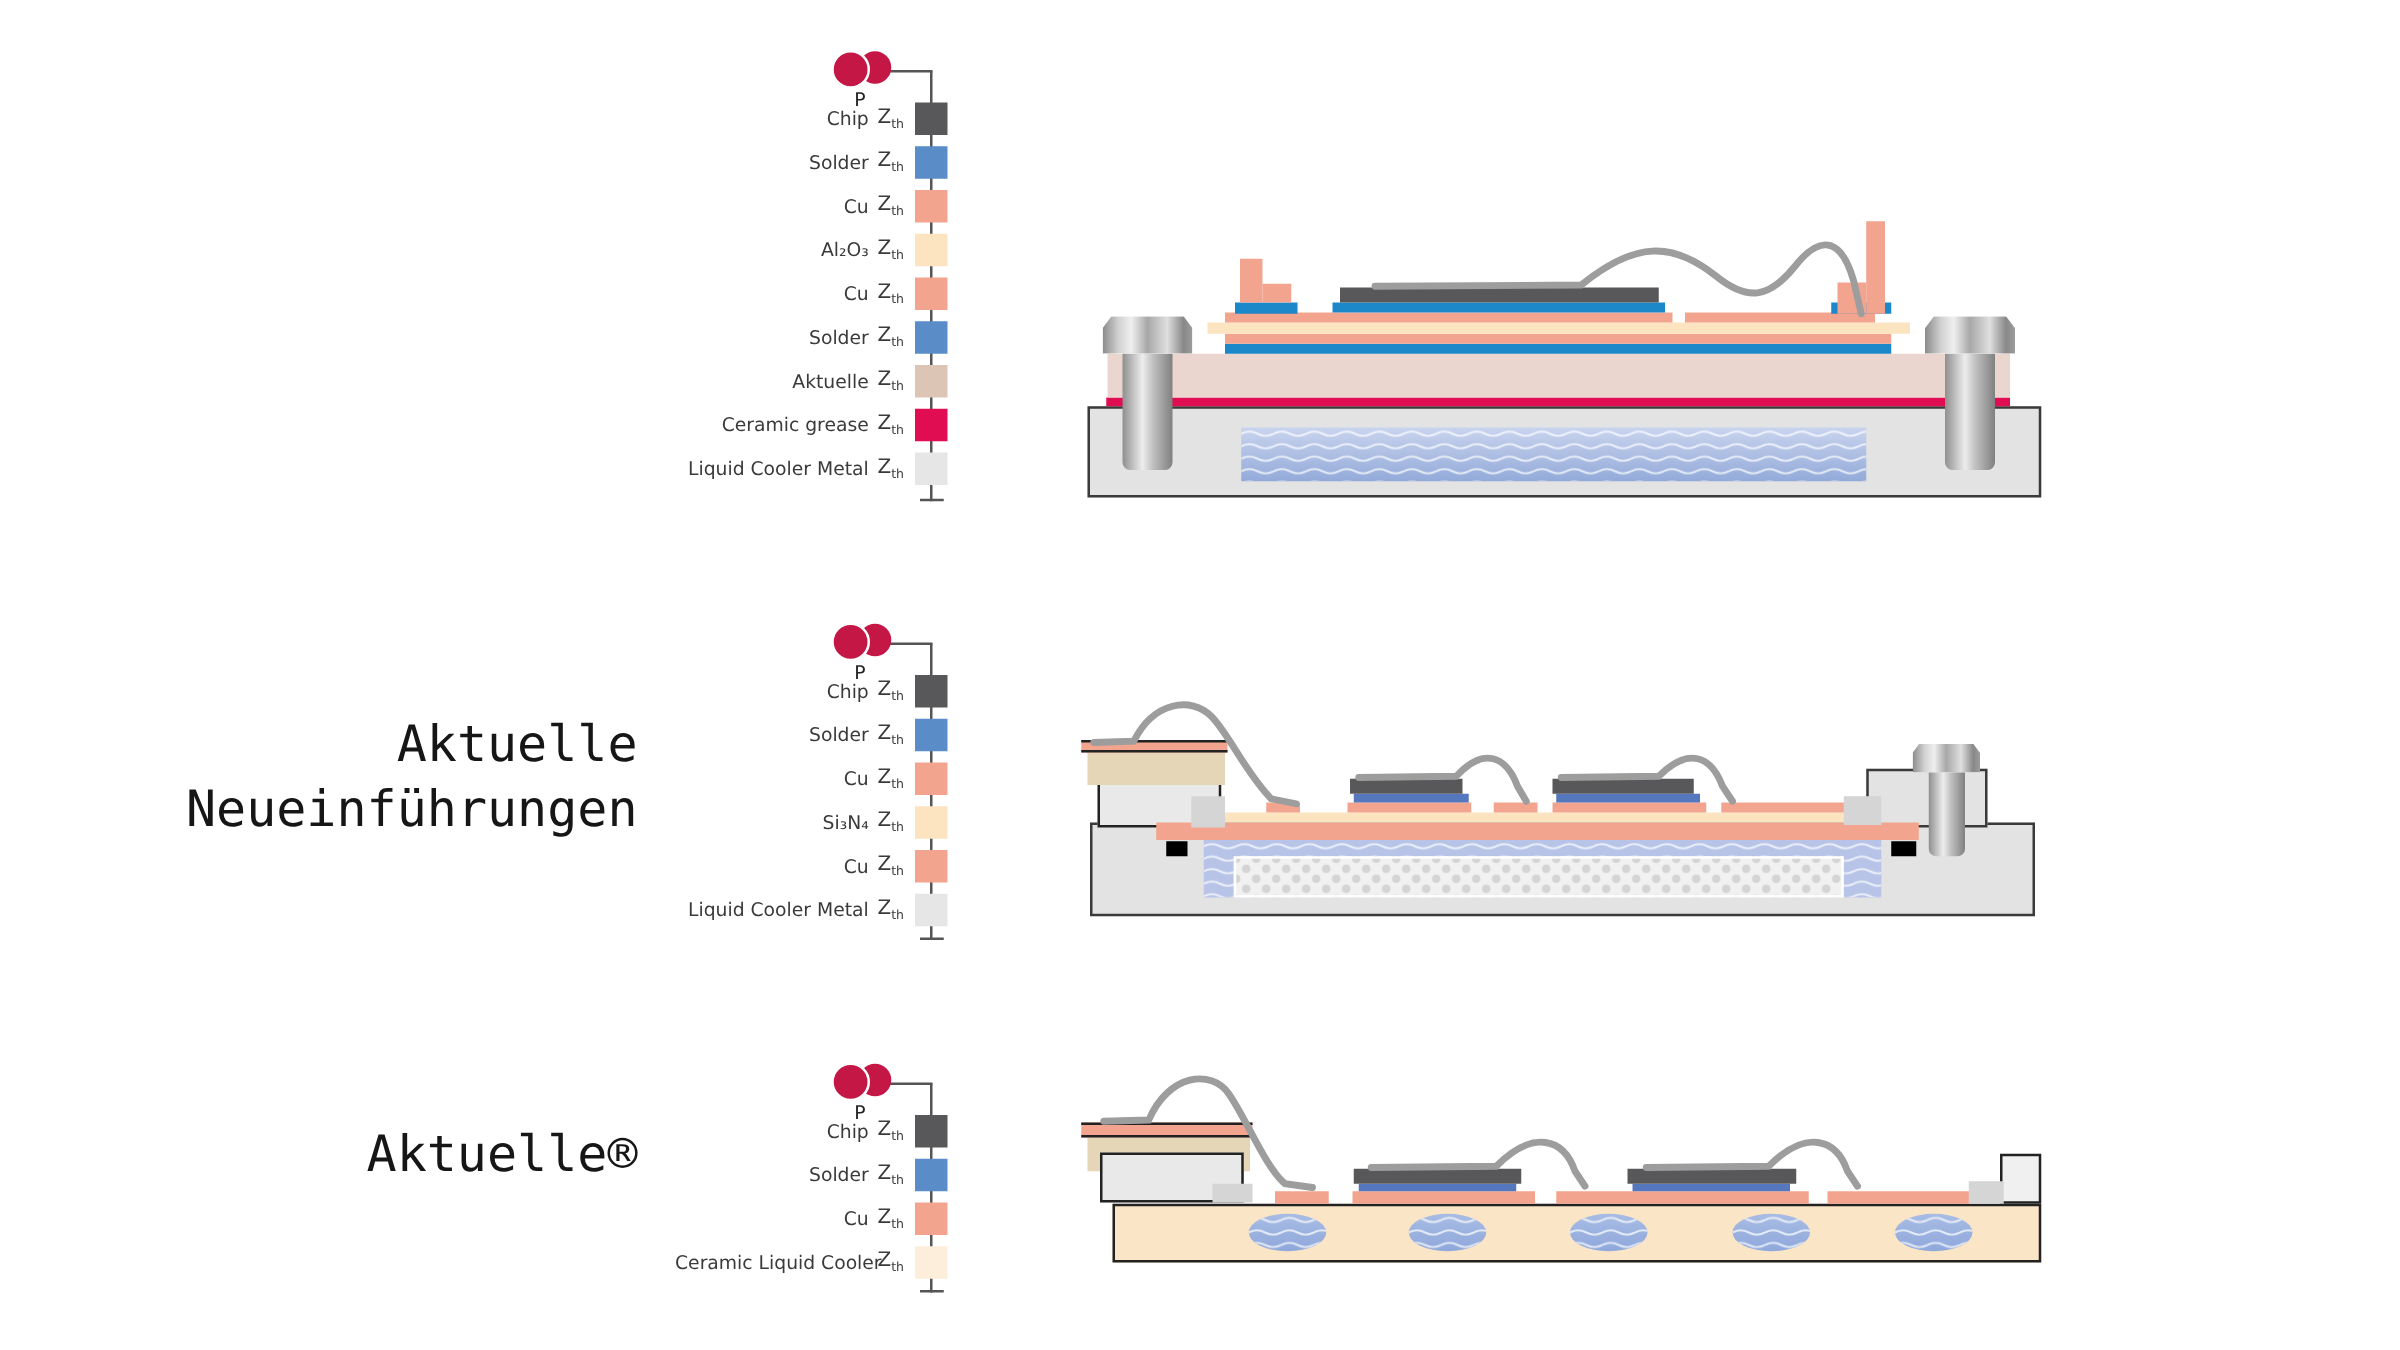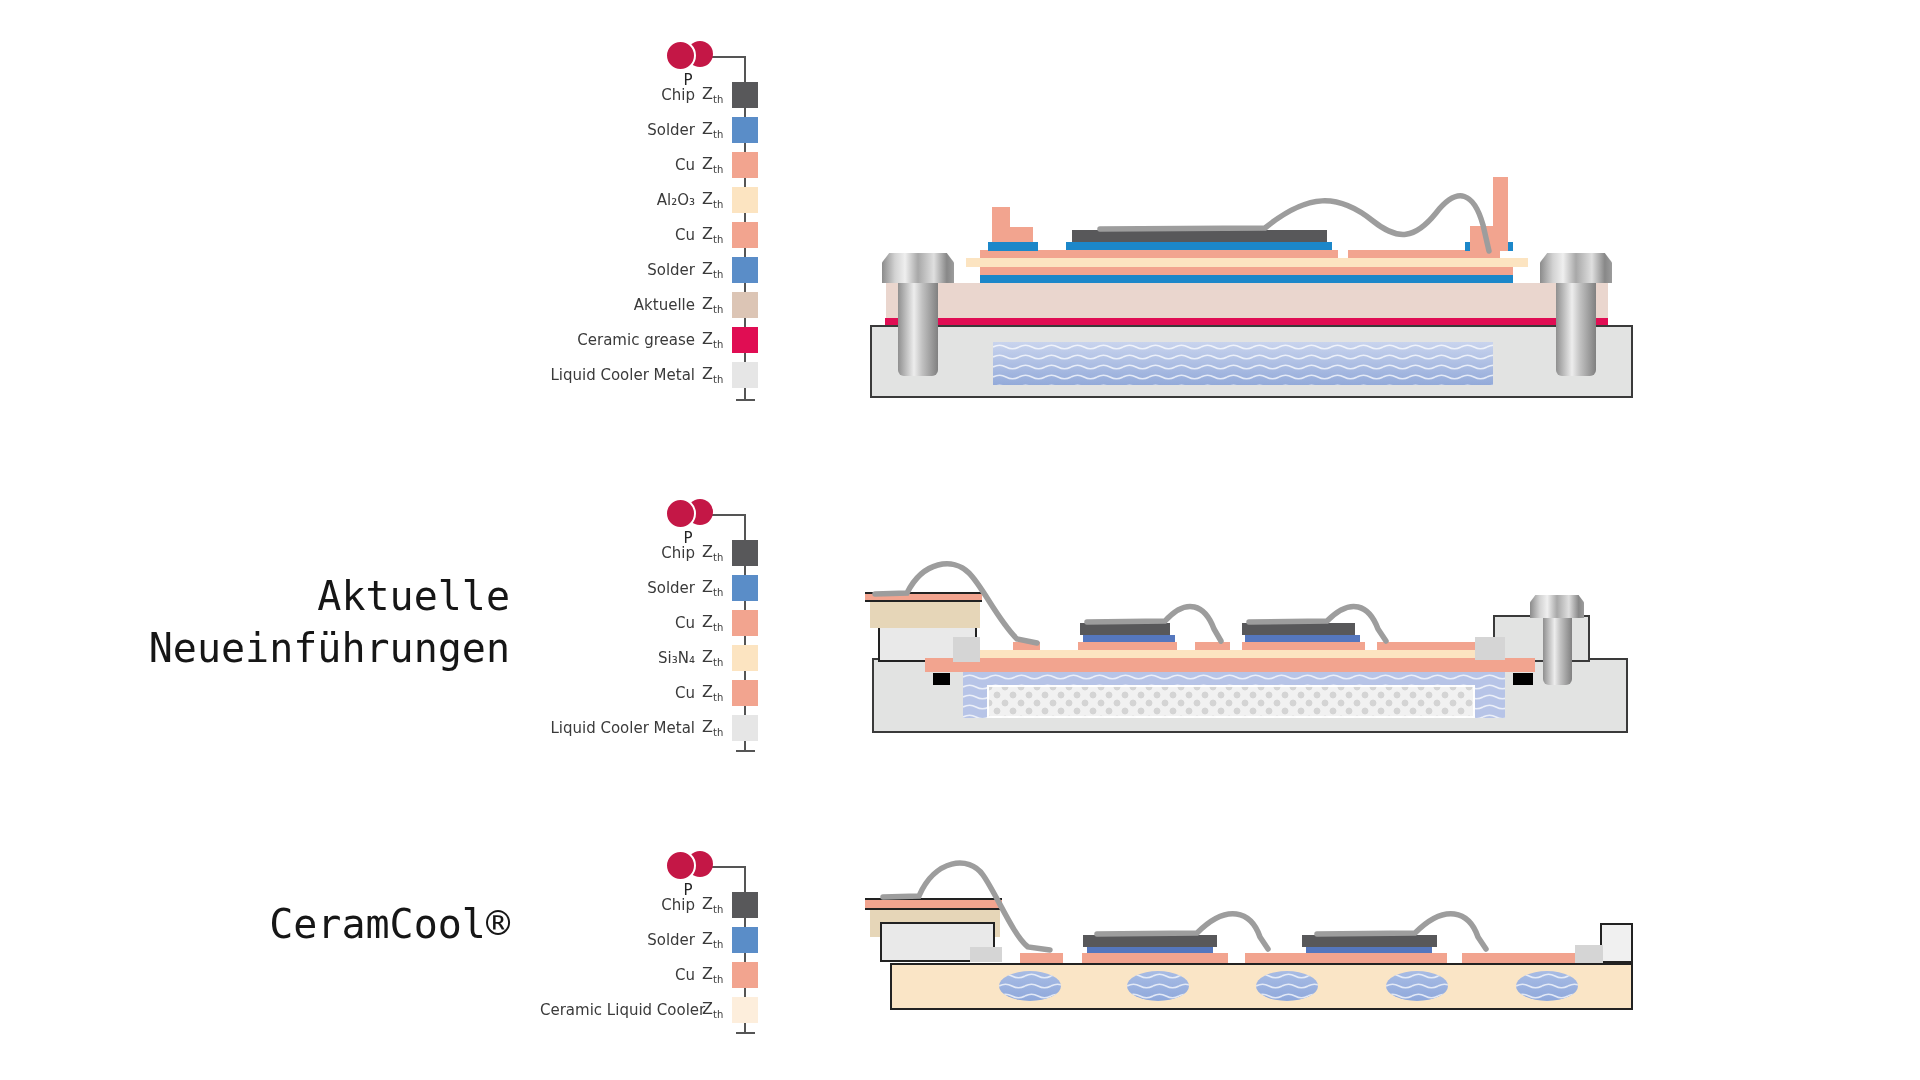--- a/index.html
+++ b/index.html
@@ -72,21 +72,21 @@
         <path d="M0 5 Q 6.5 1.5 13 5 T 26 5" fill="none" stroke="#ffffff" stroke-width="1.6" opacity="0.72"></path>
       </pattern>
     </defs>
   </svg>
 
   <div class="title" style="top:570px">
     <div>Aktuelle</div>
     <div>Neueinführungen</div>
   </div>
   <div class="title" style="top:898px">
-    <div>CeramCool®</div>
+    <div>Aktuelle®</div>
   </div>
 
   <div class="legend" style="top:30px;height:395px">
     <div class="vline" style="height:344px"></div>
     <div class="hline"></div>
     <div class="tick" style="top:369px"></div>
     <div class="pcirc pc2"></div>
     <div class="pcirc pc1"></div>
     <div class="plabel">P</div>
     <div class="lrows">

